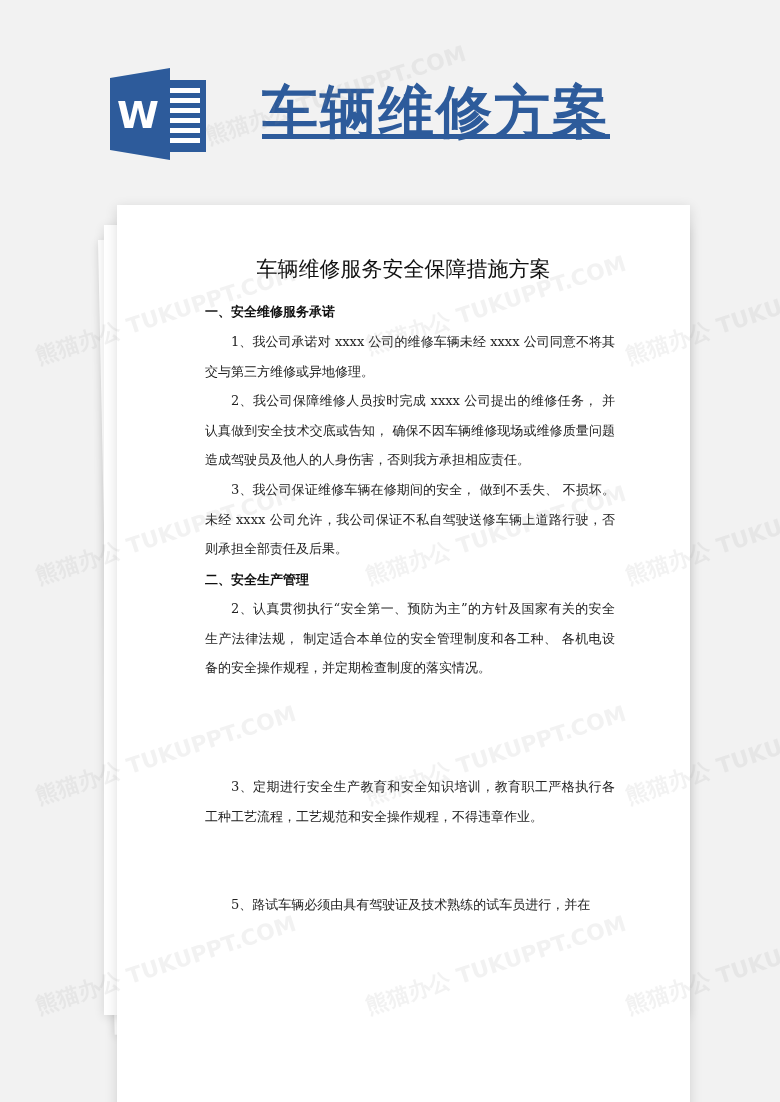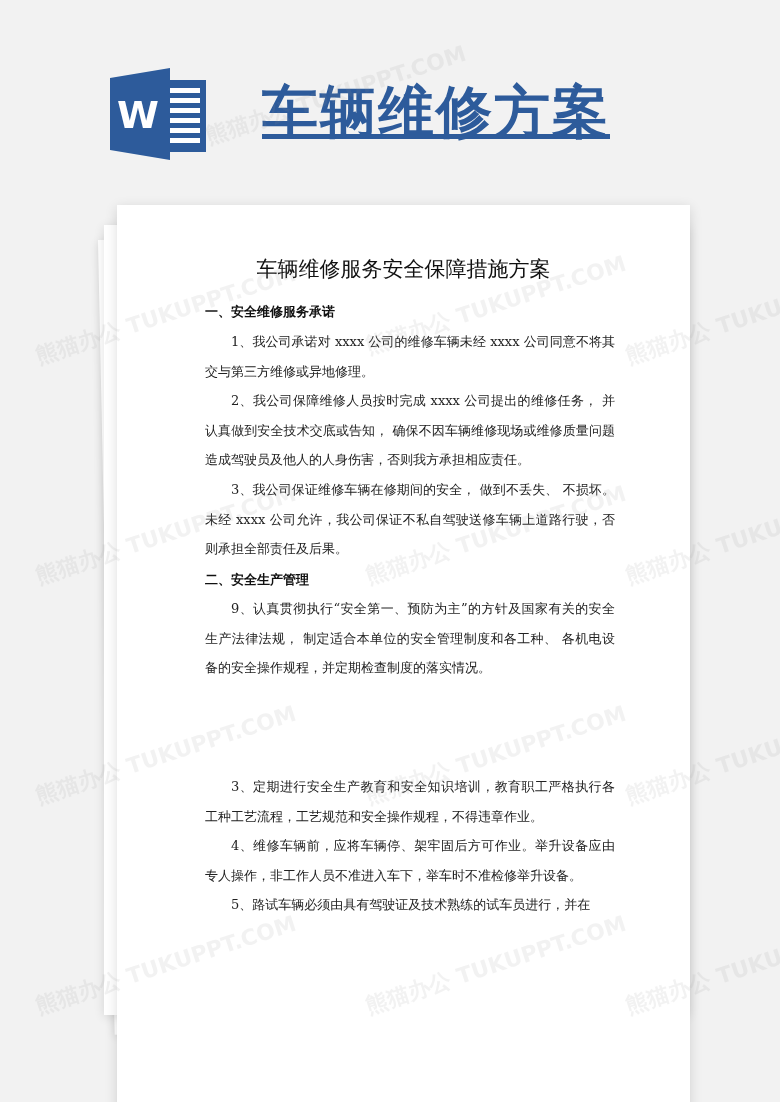--- a/index.html
+++ b/index.html
@@ -76,23 +76,22 @@
 
 <div class="page">
   <div class="doc-title">车辆维修服务安全保障措施方案</div>
 
   <div class="section-heading" style="top:98px">一、安全维修服务承诺</div>
   <div class="para" style="top:122px">1、我公司承诺对 xxxx 公司的维修车辆未经 xxxx 公司同意不将其交与第三方维修或异地修理。</div>
   <div class="para" style="top:181px">2、我公司保障维修人员按时完成 xxxx 公司提出的维修任务， 并认真做到安全技术交底或告知， 确保不因车辆维修现场或维修质量问题造成驾驶员及他人的人身伤害，否则我方承担相应责任。</div>
   <div class="para" style="top:270px">3、我公司保证维修车辆在修期间的安全， 做到不丢失、 不损坏。未经 xxxx 公司允许，我公司保证不私自驾驶送修车辆上道路行驶，否则承担全部责任及后果。</div>
 
   <div class="section-heading" style="top:366px">二、安全生产管理</div>
-  <div class="para" style="top:389px">9、认真贯彻执行“安全第一、预防为主”的方针及国家有关的安全生产法律法规， 制定适合本单位的安全管理制度和各工种、 各机电设备的安全操作规程，并定期检查制度的落实情况。</div>
+  <div class="para" style="top:389px">2、认真贯彻执行“安全第一、预防为主”的方针及国家有关的安全生产法律法规， 制定适合本单位的安全管理制度和各工种、 各机电设备的安全操作规程，并定期检查制度的落实情况。</div>
   <div class="para" style="top:567px">3、定期进行安全生产教育和安全知识培训，教育职工严格执行各工种工艺流程，工艺规范和安全操作规程，不得违章作业。</div>
-  <div class="para" style="top:626px">4、维修车辆前，应将车辆停、架牢固后方可作业。举升设备应由专人操作，非工作人员不准进入车下，举车时不准检修举升设备。</div>
   <div class="para" style="top:685px">5、路试车辆必须由具有驾驶证及技术熟练的试车员进行，并在</div>
 </div>
 
 <div class="watermark" style="left:200px;top:80px">熊猫办公 TUKUPPT.COM</div>
 <div class="watermark" style="left:30px;top:300px">熊猫办公 TUKUPPT.COM</div>
 <div class="watermark" style="left:360px;top:290px">熊猫办公 TUKUPPT.COM</div>
 <div class="watermark" style="left:620px;top:300px">熊猫办公 TUKUPPT.COM</div>
 <div class="watermark" style="left:30px;top:520px">熊猫办公 TUKUPPT.COM</div>
 <div class="watermark" style="left:360px;top:520px">熊猫办公 TUKUPPT.COM</div>
 <div class="watermark" style="left:620px;top:520px">熊猫办公 TUKUPPT.COM</div>

